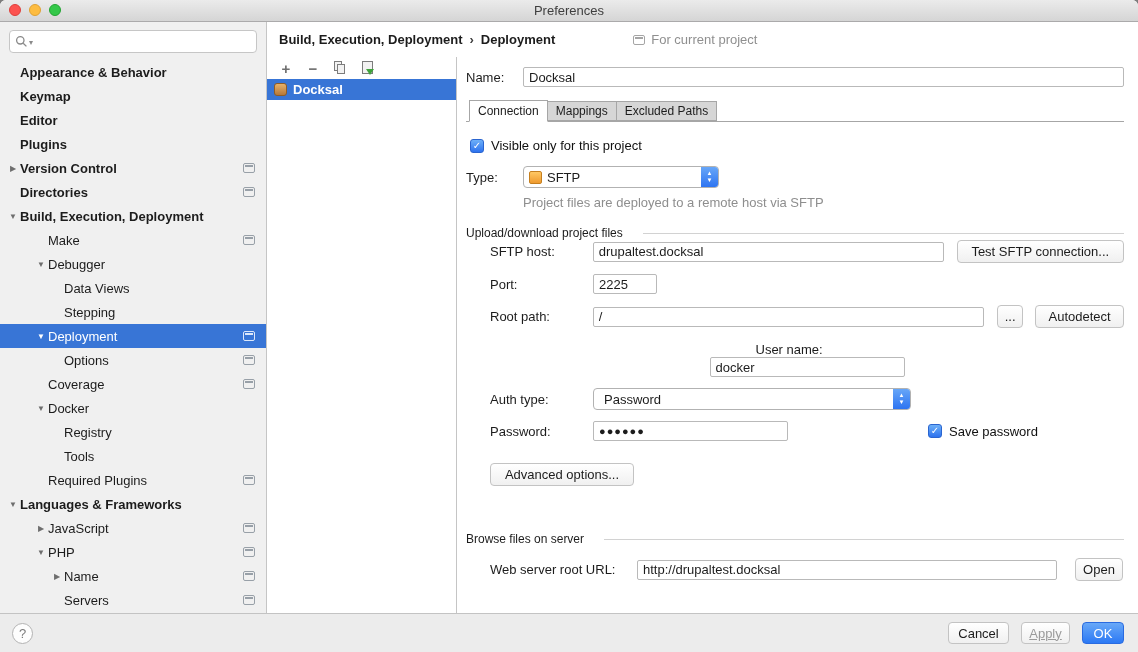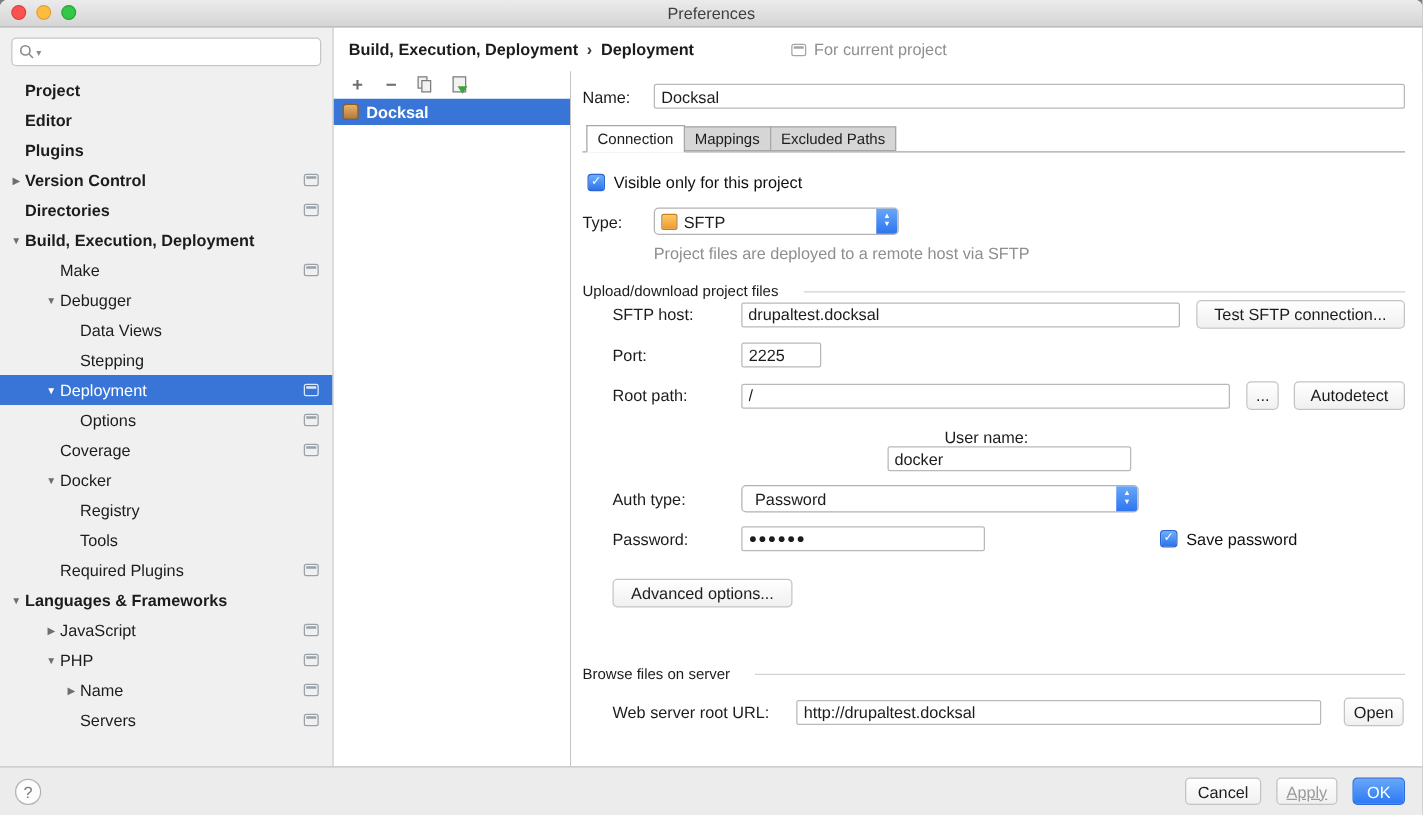--- a/index.html
+++ b/index.html
@@ -161,21 +161,25 @@
             <circle cx="5.3" cy="5.3" r="3.7" fill="none" stroke="#8a8a8a" stroke-width="1.3"></circle>
             <line x1="8.2" y1="8.2" x2="11.4" y2="11.4" stroke="#8a8a8a" stroke-width="1.3"></line>
           </svg>
           <span class="search-caret">▾</span>
           <input class="search-input" style="">
         </div>
       </div>
       <div class="tree">
           <div class="tree-row lvl0 bold">
             <span class="arrow"></span>
-            <span class="tree-label">Project</span>
+            <span class="tree-label">Appearance &amp; Behavior</span>
+          </div>
+          <div class="tree-row lvl0 bold">
+            <span class="arrow"></span>
+            <span class="tree-label">Keymap</span>
           </div>
           <div class="tree-row lvl0 bold">
             <span class="arrow"></span>
             <span class="tree-label">Editor</span>
           </div>
           <div class="tree-row lvl0 bold">
             <span class="arrow"></span>
             <span class="tree-label">Plugins</span>
           </div>
           <div class="tree-row lvl0 bold">

